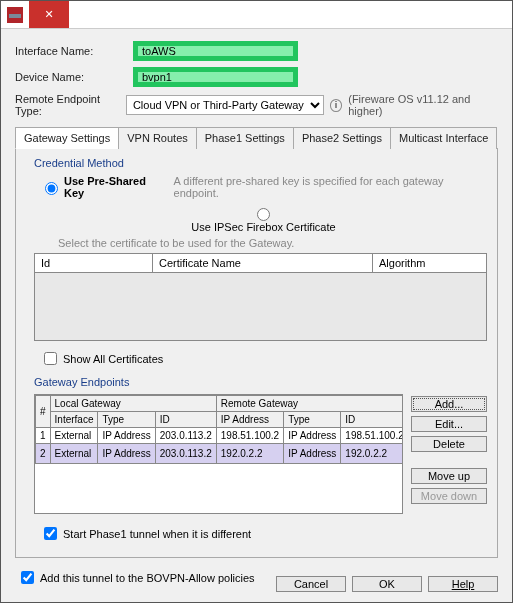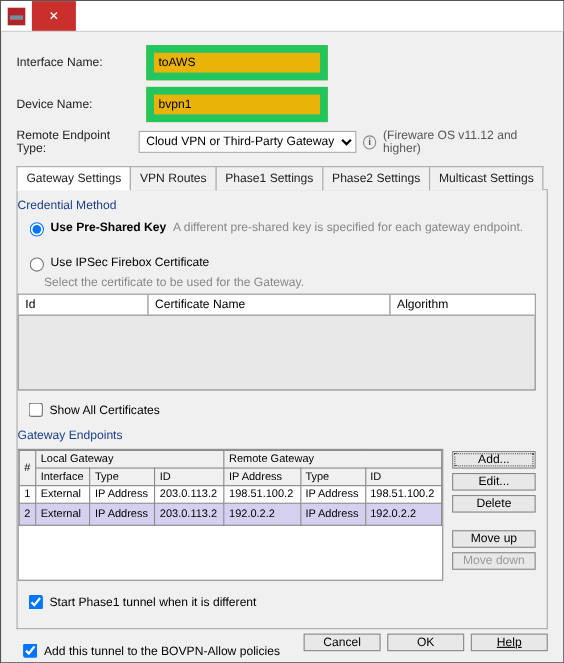--- a/index.html
+++ b/index.html
@@ -6,28 +6,28 @@
   body { margin: 0; background: #fff; }
   .window { width: 513px; height: 603px; border: 1px solid #555; background: #f0f0f0; position: relative; }
   .titlebar { height: 28px; background: #fff; border-bottom: 1px solid #ccc; display: flex; align-items: center; }
   .titlebar .icon { width: 16px; height: 16px; margin: 0 6px; background: #b0252a; position: relative; }
   .titlebar .icon::after { content:""; position:absolute; left:2px; top:7px; width:12px; height:4px; background:#7a8a99; }
   .titlebar .title { flex: 1; text-align: center; font-size: 12px; }
   .titlebar .close { width: 40px; height: 100%; background: #c9302c; color: #fff; display: flex; align-items: center; justify-content: center; font-size: 13px; }
   .content { padding: 12px 14px 10px 14px; }
   .row { display: flex; align-items: center; margin-bottom: 6px; }
   .lbl { width: 118px; color: #222; }
-  .txt { border: 7px solid #22c55e; background: #eab308; height: 32px; padding: 2px 4px; width: 165px; }
+  .txt { border: 5px solid #22c55e; background: #86efac; height: 20px; padding: 2px 4px; width: 165px; }
   .sel { border: 1px solid #a9a9a9; background: #fff; height: 20px; padding: 1px 2px; }
   .info-icon { margin: 0 6px; color: #555; font-weight: bold; border:1px solid #888; border-radius:50%; width:13px; height:13px; display:inline-flex; align-items:center; justify-content:center; font-size:9px; }
   .hint { color: #555; }
   .tabs { margin-top: 10px; display: flex; border-bottom: 1px solid #a9a9a9; }
   .tab { padding: 4px 8px; background: #f0f0f0; border: 1px solid #a9a9a9; border-bottom: none; margin-right: -1px; margin-bottom: -1px; color: #222; }
   .tab.active { background: #fff; border-bottom: 1px solid #fff; }
-  .tabpage { border: 1px solid #a9a9a9; border-top: none; padding: 8px 10px 10px 0; background:#f0f0f0; }
+  .tabpage { border: 1px solid #a9a9a9; border-top: none; padding: 8px 10px 10px 18px; background:#f0f0f0; }
   .grp-title { color: #1a3e8a; margin-bottom: 6px; }
   .radio-row { display: flex; align-items: center; margin: 4px 0 2px 6px; }
   .radio-row input { margin-right: 6px; }
   .sub { color: #888; margin-left: 6px; }
   .subhint { color: #888; margin: 4px 0 4px 24px; }
   .cert-table { border: 1px solid #888; background: #e8e8e8; height: 88px; margin-top: 2px; }
   .cert-head { display: flex; background: #fff; border-bottom: 1px solid #888; }
   .cert-head > div { padding: 3px 6px; border-right: 1px solid #888; }
   .cert-head > div:last-child { border-right: none; flex:1; }
   .ch-id { width: 118px; } .ch-name { width: 220px; }
@@ -76,32 +76,32 @@
       </select>
       <span class="info-icon">i</span>
       <span class="hint">(Fireware OS v11.12 and higher)</span>
     </div>
 
     <div class="tabs">
       <div class="tab active">Gateway Settings</div>
       <div class="tab">VPN Routes</div>
       <div class="tab">Phase1 Settings</div>
       <div class="tab">Phase2 Settings</div>
-      <div class="tab">Multicast Settings</div>
+      <div class="tab">Multicast Interface</div>
     </div>
 
     <div class="tabpage">
       <div class="grp-title">Credential Method</div>
 
       <div class="radio-row">
         <input type="radio" name="cm" checked="" style="">
         <span><b>Use Pre-Shared Key</b></span>
         <span class="sub">A different pre-shared key is specified for each gateway endpoint.</span>
       </div>
-      <div class="radio-row" style="margin-top:16px;">
+      <div class="radio-row" style="margin-top:6px;flex-direction:column;">
         <input type="radio" name="cm" style="">
         <span>Use IPSec Firebox Certificate</span>
       </div>
       <div class="subhint">Select the certificate to be used for the Gateway.</div>
 
       <div class="cert-table">
         <div class="cert-head">
           <div class="ch-id">Id</div>
           <div class="ch-name">Certificate Name</div>
           <div>Algorithm</div>

